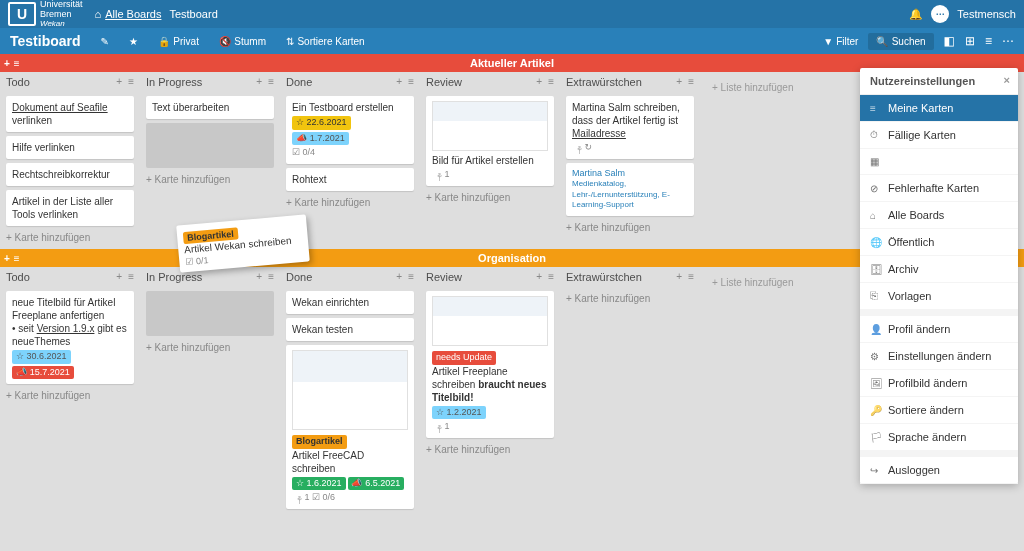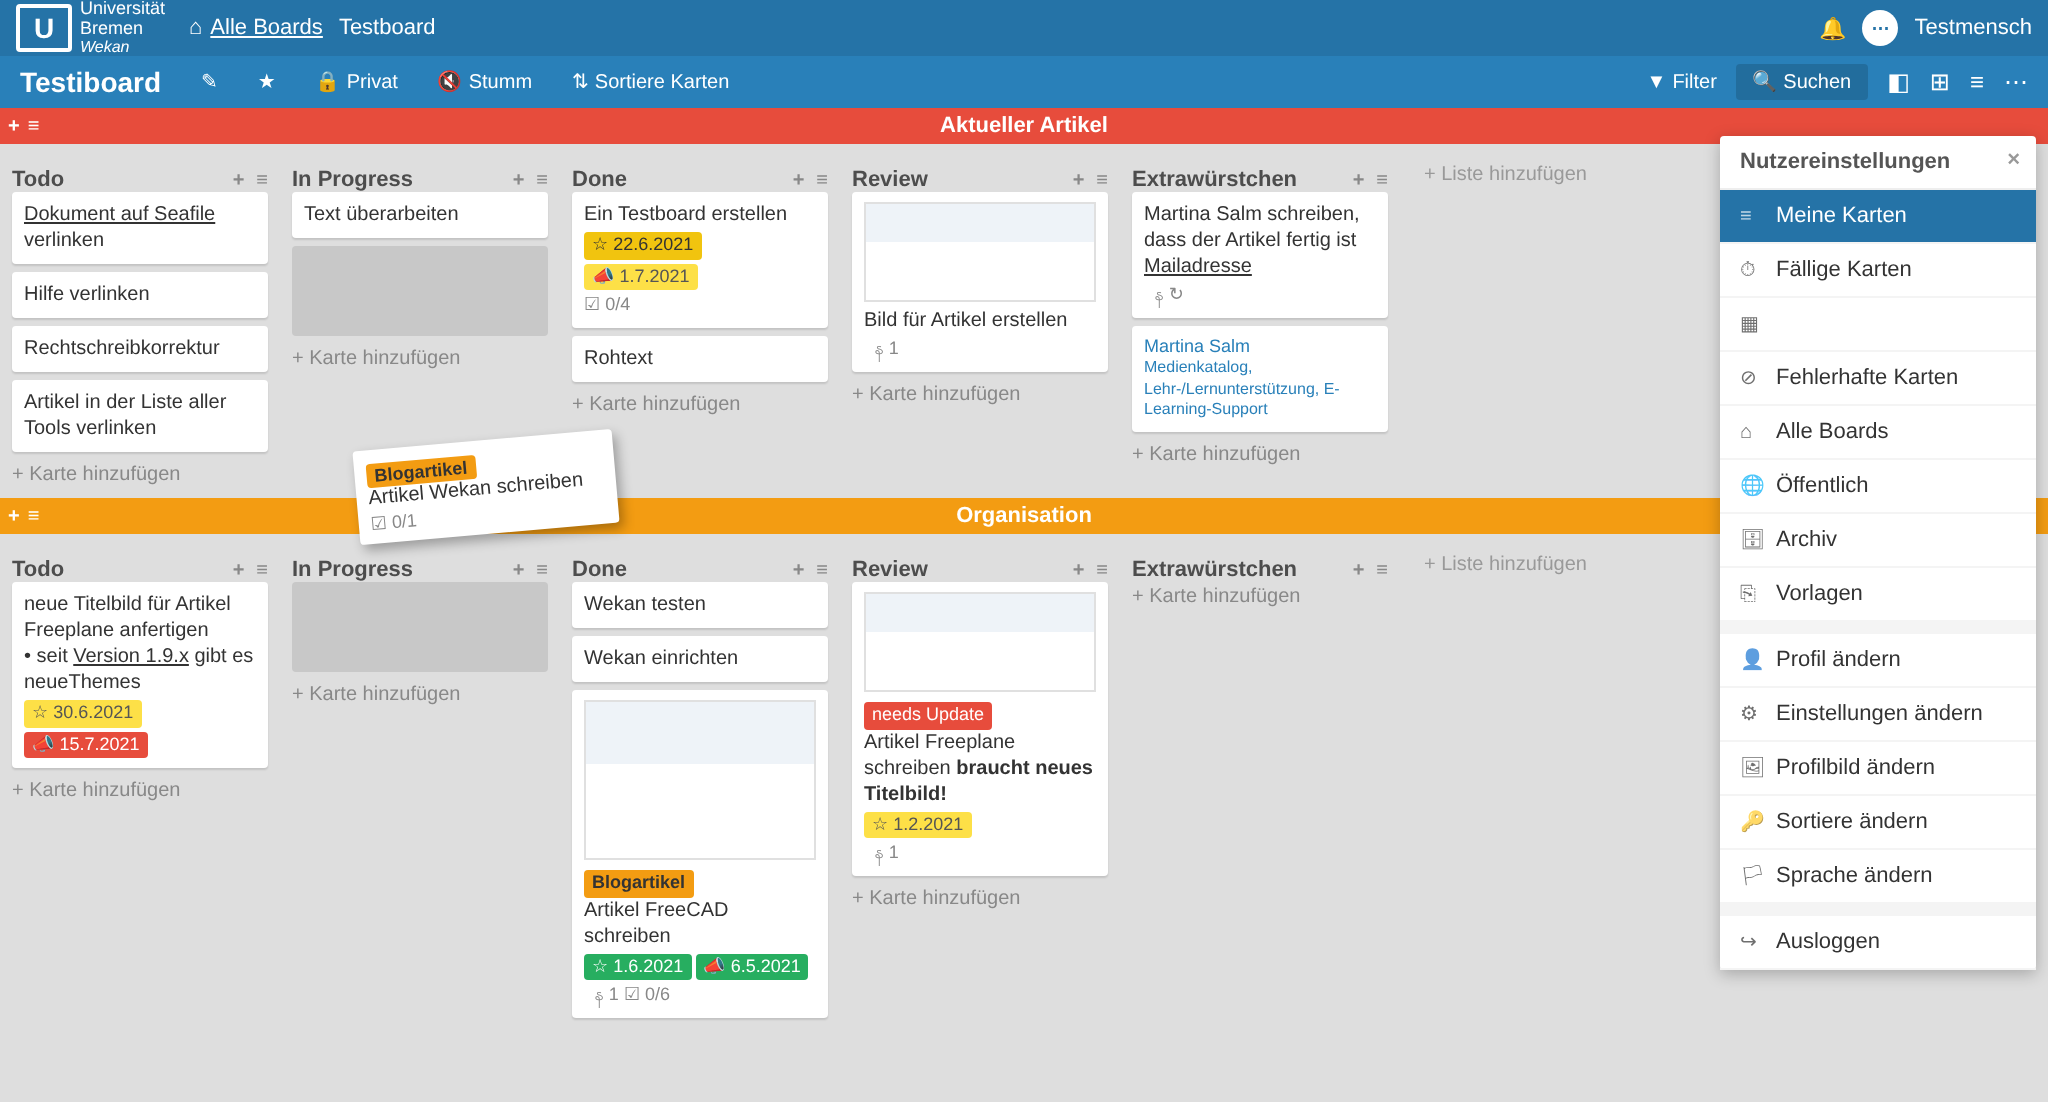--- a/index.html
+++ b/index.html
@@ -19,31 +19,31 @@
 .board-btn .icon{font-size:10px}
 .boardbar-right{margin-left:auto;display:flex;align-items:center;gap:10px}
 .search-btn{background:rgba(0,0,0,.15);padding:3px 8px;border-radius:2px;font-size:10px}
 .lanes{flex:1;overflow:auto;background:#dedede}
 .lane-header{height:18px;display:flex;align-items:center;justify-content:center;color:#fff;font-size:11px;font-weight:bold;position:relative}
 .lane-header.red{background:#e74c3c}
 .lane-header.orange{background:#f39c12}
 .lane-controls{position:absolute;left:4px;display:flex;gap:4px;color:#fff;font-size:10px}
 .lists{display:flex;gap:0;padding:0;align-items:flex-start}
 .list{width:140px;background:#dedede;padding:4px 6px;flex-shrink:0}
-.list-header{display:flex;align-items:flex-end;justify-content:space-between;height:20px;font-weight:bold;font-size:11px;color:#4d4d4d}
+.list-header{display:flex;align-items:flex-start;justify-content:space-between;height:20px;font-weight:normal;font-size:11px;color:#4d4d4d}
 .list-actions{display:flex;gap:6px;color:#888;font-size:10px}
 .card{background:#fff;border-radius:2px;padding:5px 6px;margin-bottom:4px;box-shadow:0 1px 1px rgba(0,0,0,.12);font-size:10px;line-height:1.3}
 .card-link{text-decoration:underline}
 .card-img{width:100%;height:50px;background:linear-gradient(#eef3f8 40%,#fff 40%);border:1px solid #e0e0e0;margin-bottom:3px}
 .card-img.tall{height:80px}
 .badge{display:inline-block;padding:1px 4px;font-size:9px;border-radius:2px;margin-right:2px;margin-top:2px}
 .badge.yellow{background:#f1c40f;color:#333}
 .badge.green{background:#27ae60;color:#fff}
 .badge.red{background:#e74c3c;color:#fff}
-.badge.grey{background:#fde047;color:#555}
+.badge.grey{background:#7dd3fc;color:#555}
 .badge.orange{background:#f39c12;color:#333;font-weight:bold}
 .card-meta{color:#888;font-size:9px;margin-top:2px;display:flex;gap:6px}
 .add-card{color:#888;font-size:10px;cursor:pointer;padding:2px 0;display:flex;align-items:center;gap:3px}
 .add-list{color:#999;font-size:10px;padding:6px;cursor:pointer}
 .placeholder{background:#c8c8c8;height:45px;border-radius:2px;margin-bottom:4px}
 .dragged-card{position:absolute;left:178px;top:220px;width:130px;background:#fff;border-radius:2px;padding:5px 6px;box-shadow:2px 3px 6px rgba(0,0,0,.3);transform:rotate(-5deg);font-size:10px}
 .user-menu{position:absolute;right:6px;top:68px;width:158px;background:#fff;box-shadow:0 2px 8px rgba(0,0,0,.25);border-radius:2px;z-index:100;font-size:11px}
 .menu-title{padding:7px 10px;border-bottom:1px solid #eee;color:#555;font-weight:bold;position:relative}
 .menu-close{position:absolute;right:8px;top:6px;color:#999;cursor:pointer}
 .menu-item{padding:7px 10px;display:flex;align-items:center;gap:6px;cursor:pointer;border-bottom:1px solid #f4f4f4}
@@ -235,24 +235,24 @@
         </div>
         <div class="list">
           <div class="list-header">
             <span>Done</span>
             <span class="list-actions">
               <span>+</span>
               <span>≡</span>
             </span>
           </div>
           <div class="card">
+            <div>Wekan einrichten</div>
+          </div>
+          <div class="card">
             <div>Wekan testen</div>
-          </div>
-          <div class="card">
-            <div>Wekan einrichten</div>
           </div>
           <div class="card"><div class="card-img tall"></div><span class="badge orange">Blogartikel</span><br><div>Artikel FreeCAD schreiben</div><div><span class="badge green">☆ 1.6.2021</span><span class="badge green">📣 6.5.2021</span></div><div class="card-meta">�န  1   ☑ 0/6</div></div>
         </div>
         <div class="list">
           <div class="list-header">
             <span>Review</span>
             <span class="list-actions">
               <span>+</span>
               <span>≡</span>
             </span>

